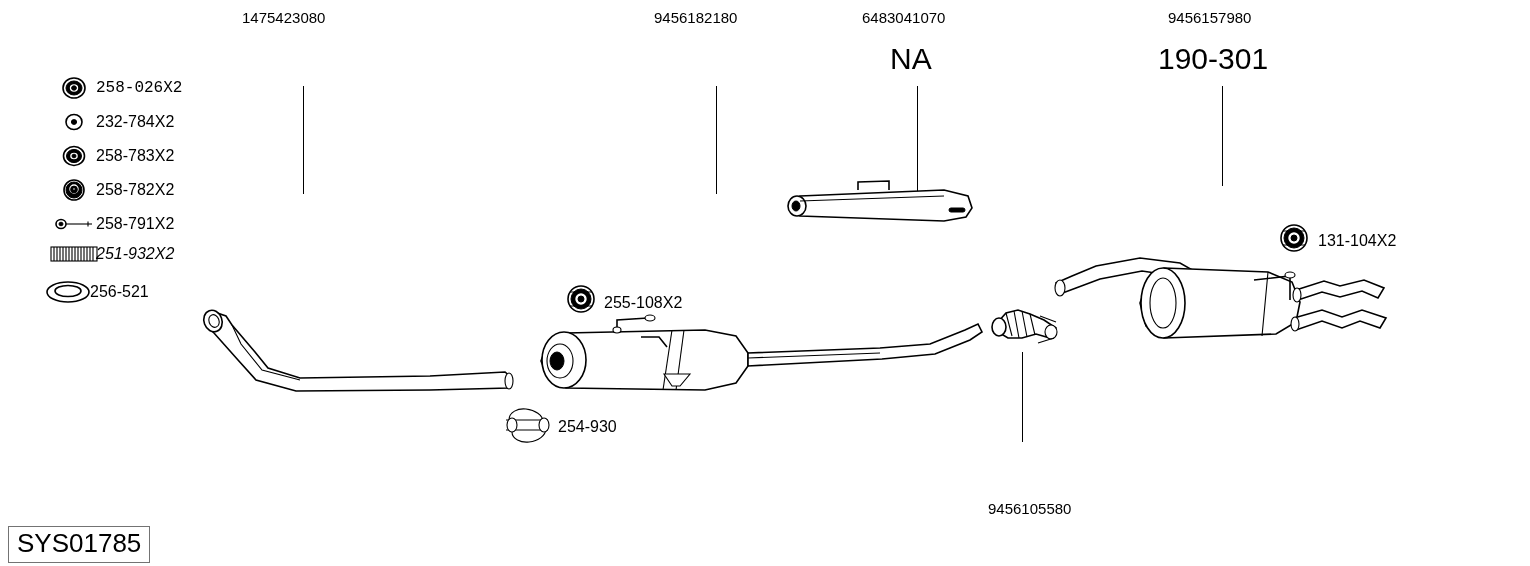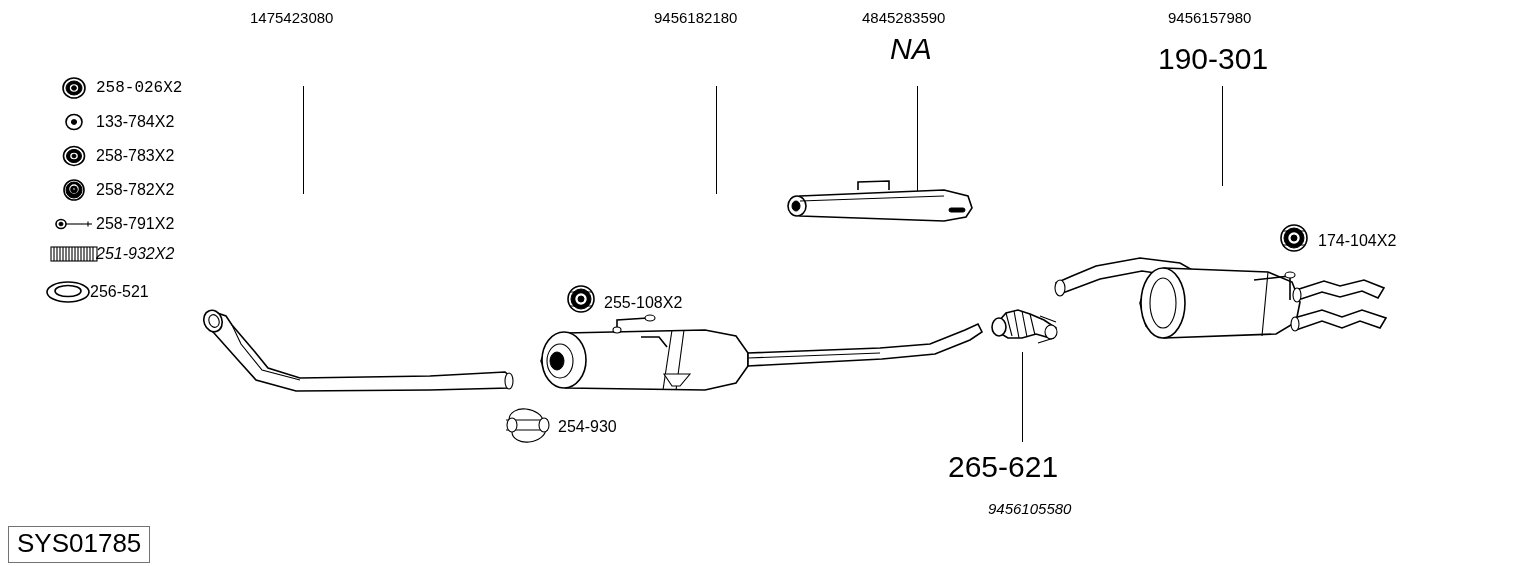--- a/index.html
+++ b/index.html
@@ -66,26 +66,26 @@
   .ln-thin { fill: none; stroke: #000000; stroke-width: 1.1; }
   .fl-w { fill: #ffffff; stroke: #000000; stroke-width: 1.6; }
   .fl-w-thin { fill: #ffffff; stroke: #000000; stroke-width: 1.1; }
   .fl-k { fill: #000000; stroke: #000000; stroke-width: 1; }
 </style>
 </head>
 <body>
 
 <div id="canvas">
 
-  <div class="abs oem" style="left:250px; top:9px;">1475423080</div>
+  <div class="abs oem" style="left:242px; top:9px;">1475423080</div>
   <div class="abs oem" style="left:654px; top:9px;">9456182180</div>
-  <div class="abs oem" style="left:862px; top:9px;">4845283590</div>
+  <div class="abs oem" style="left:862px; top:9px;">6483041070</div>
   <div class="abs oem" style="left:1168px; top:9px;">9456157980</div>
 
-  <div class="abs partno-big" style="left:890px; top:32px;font-style:italic;">NA</div>
+  <div class="abs partno-big" style="left:890px; top:42px;">NA</div>
   <div class="abs partno-big" style="left:1158px; top:42px;text-align:center;">190-301</div>
 
   <div class="leader" style="left:303px; top:86px; height:108px;"></div>
   <div class="leader" style="left:716px; top:86px; height:108px;"></div>
   <div class="leader" style="left:917px; top:86px; height:108px;"></div>
   <div class="leader" style="left:1222px; top:86px; height:100px;"></div>
 
   <div class="legend-item" style="left:52px; top:77px;font-family:Liberation Mono, monospace;">
     <span class="legend-icon">
       <svg width="26" height="24" viewBox="0 0 26 24">
@@ -98,21 +98,21 @@
     <span class="legend-text">258-026X2</span>
   </div>
 
   <div class="legend-item" style="left:52px; top:111px;">
     <span class="legend-icon">
       <svg width="26" height="22" viewBox="0 0 26 22">
         <ellipse class="fl-w" cx="13" cy="11" rx="8" ry="7.5"></ellipse>
         <ellipse class="fl-k" cx="13" cy="11" rx="2.6" ry="2.4"></ellipse>
       </svg>
     </span>
-    <span class="legend-text">133-784X2</span>
+    <span class="legend-text">232-784X2</span>
   </div>
 
   <div class="legend-item" style="left:52px; top:145px;">
     <span class="legend-icon">
       <svg width="26" height="24" viewBox="0 0 26 24">
         <ellipse class="fl-w" cx="13" cy="12" rx="10.5" ry="9.5"></ellipse>
         <ellipse class="fl-k" cx="13" cy="12" rx="7.5" ry="6.6"></ellipse>
         <ellipse class="fl-w" cx="13" cy="12" rx="4.6" ry="4"></ellipse>
         <ellipse class="fl-k" cx="13" cy="12" rx="2" ry="1.8"></ellipse>
       </svg>
@@ -175,24 +175,23 @@
       <svg width="48" height="26" viewBox="0 0 48 26">
         <ellipse class="fl-w" cx="24" cy="13" rx="21" ry="10"></ellipse>
         <ellipse class="fl-w" cx="24" cy="12" rx="13" ry="5.5"></ellipse>
       </svg>
     </span>
     <span class="legend-text">256-521</span>
   </div>
 
   <div class="abs small-label" style="left:604px; top:294px;">255-108X2</div>
   <div class="abs small-label" style="left:558px; top:418px;">254-930</div>
-  <div class="abs small-label" style="left:1318px; top:232px;">174-104X2</div>
-
-  <div class="abs partno-big" style="left:948px; top:450px;">265-621</div>
-  <div class="abs oem" style="left:988px; top:500px;font-style:italic;">9456105580</div>
+  <div class="abs small-label" style="left:1318px; top:232px;">131-104X2</div>
+
+  <div class="abs oem" style="left:988px; top:500px;">9456105580</div>
   <div class="leader" style="left:1022px; top:352px; height:90px;"></div>
 
   <div id="syscode">SYS01785</div>
 
   <svg class="abs" style="left:0; top:0;" width="1530" height="566" viewBox="0 0 1530 566">
 
     <g>
       <path class="fl-w" d="M206,318 L214,312 L226,316 L232,325 L255,352 L268,368 L300,378 L430,376 L505,372 L512,378 L509,388 L430,390 L296,391 L256,380 L238,360 L214,333 L206,326 Z"></path>
       <ellipse class="fl-w" cx="213" cy="321" rx="9" ry="11" transform="rotate(-20 213 321)"></ellipse>
       <ellipse class="fl-w-thin" cx="214" cy="321" rx="5" ry="6.5" transform="rotate(-20 214 321)"></ellipse>

